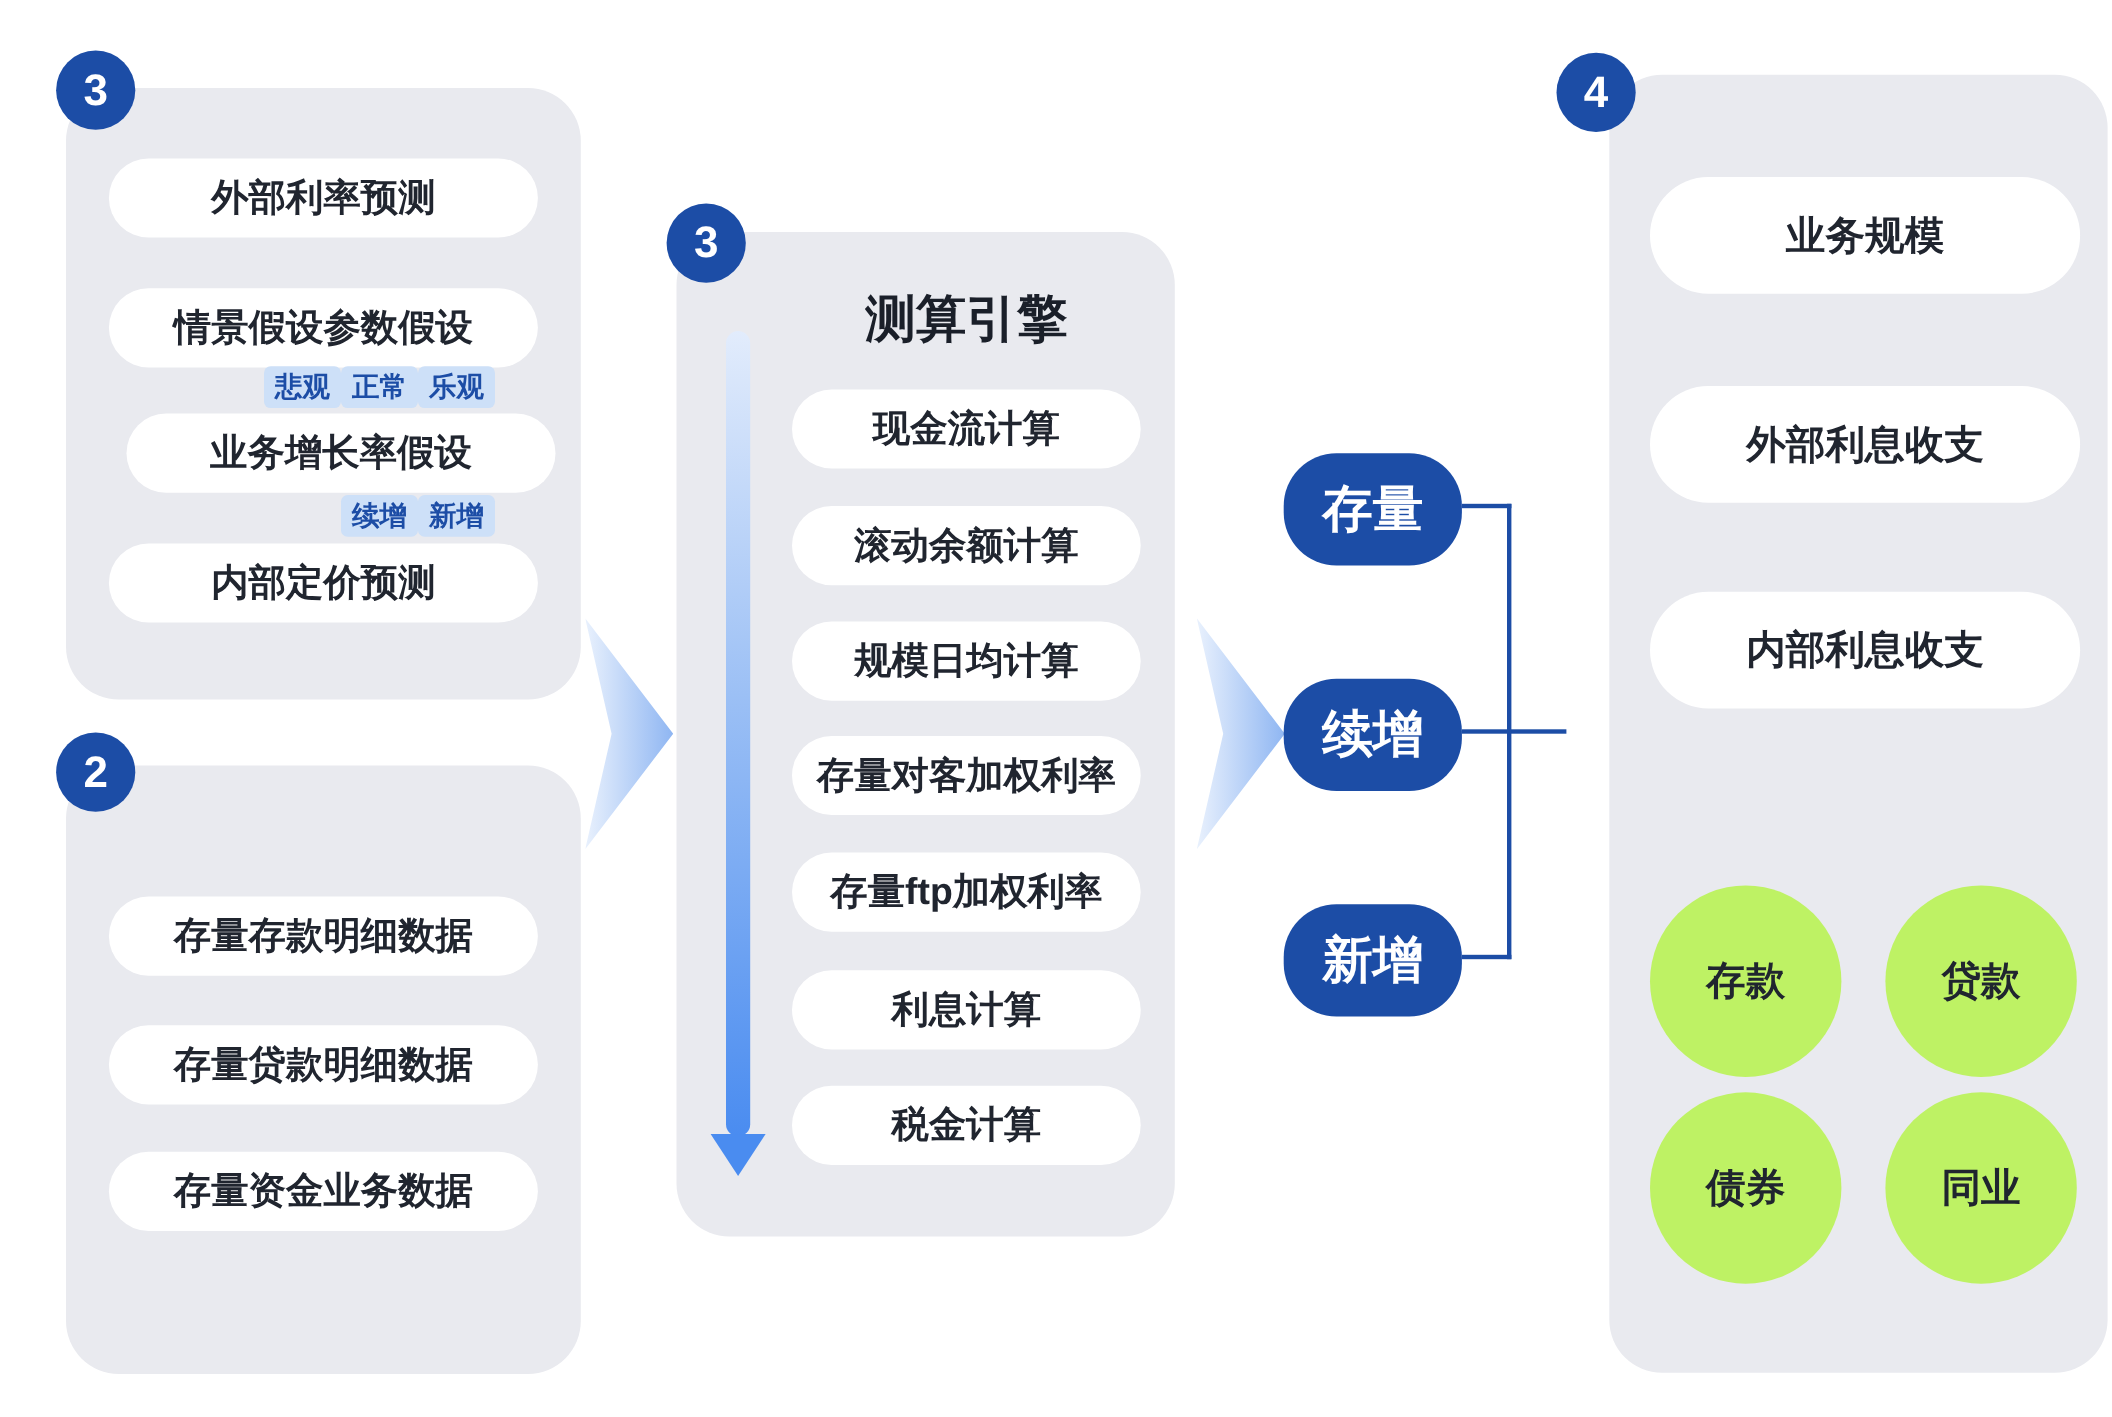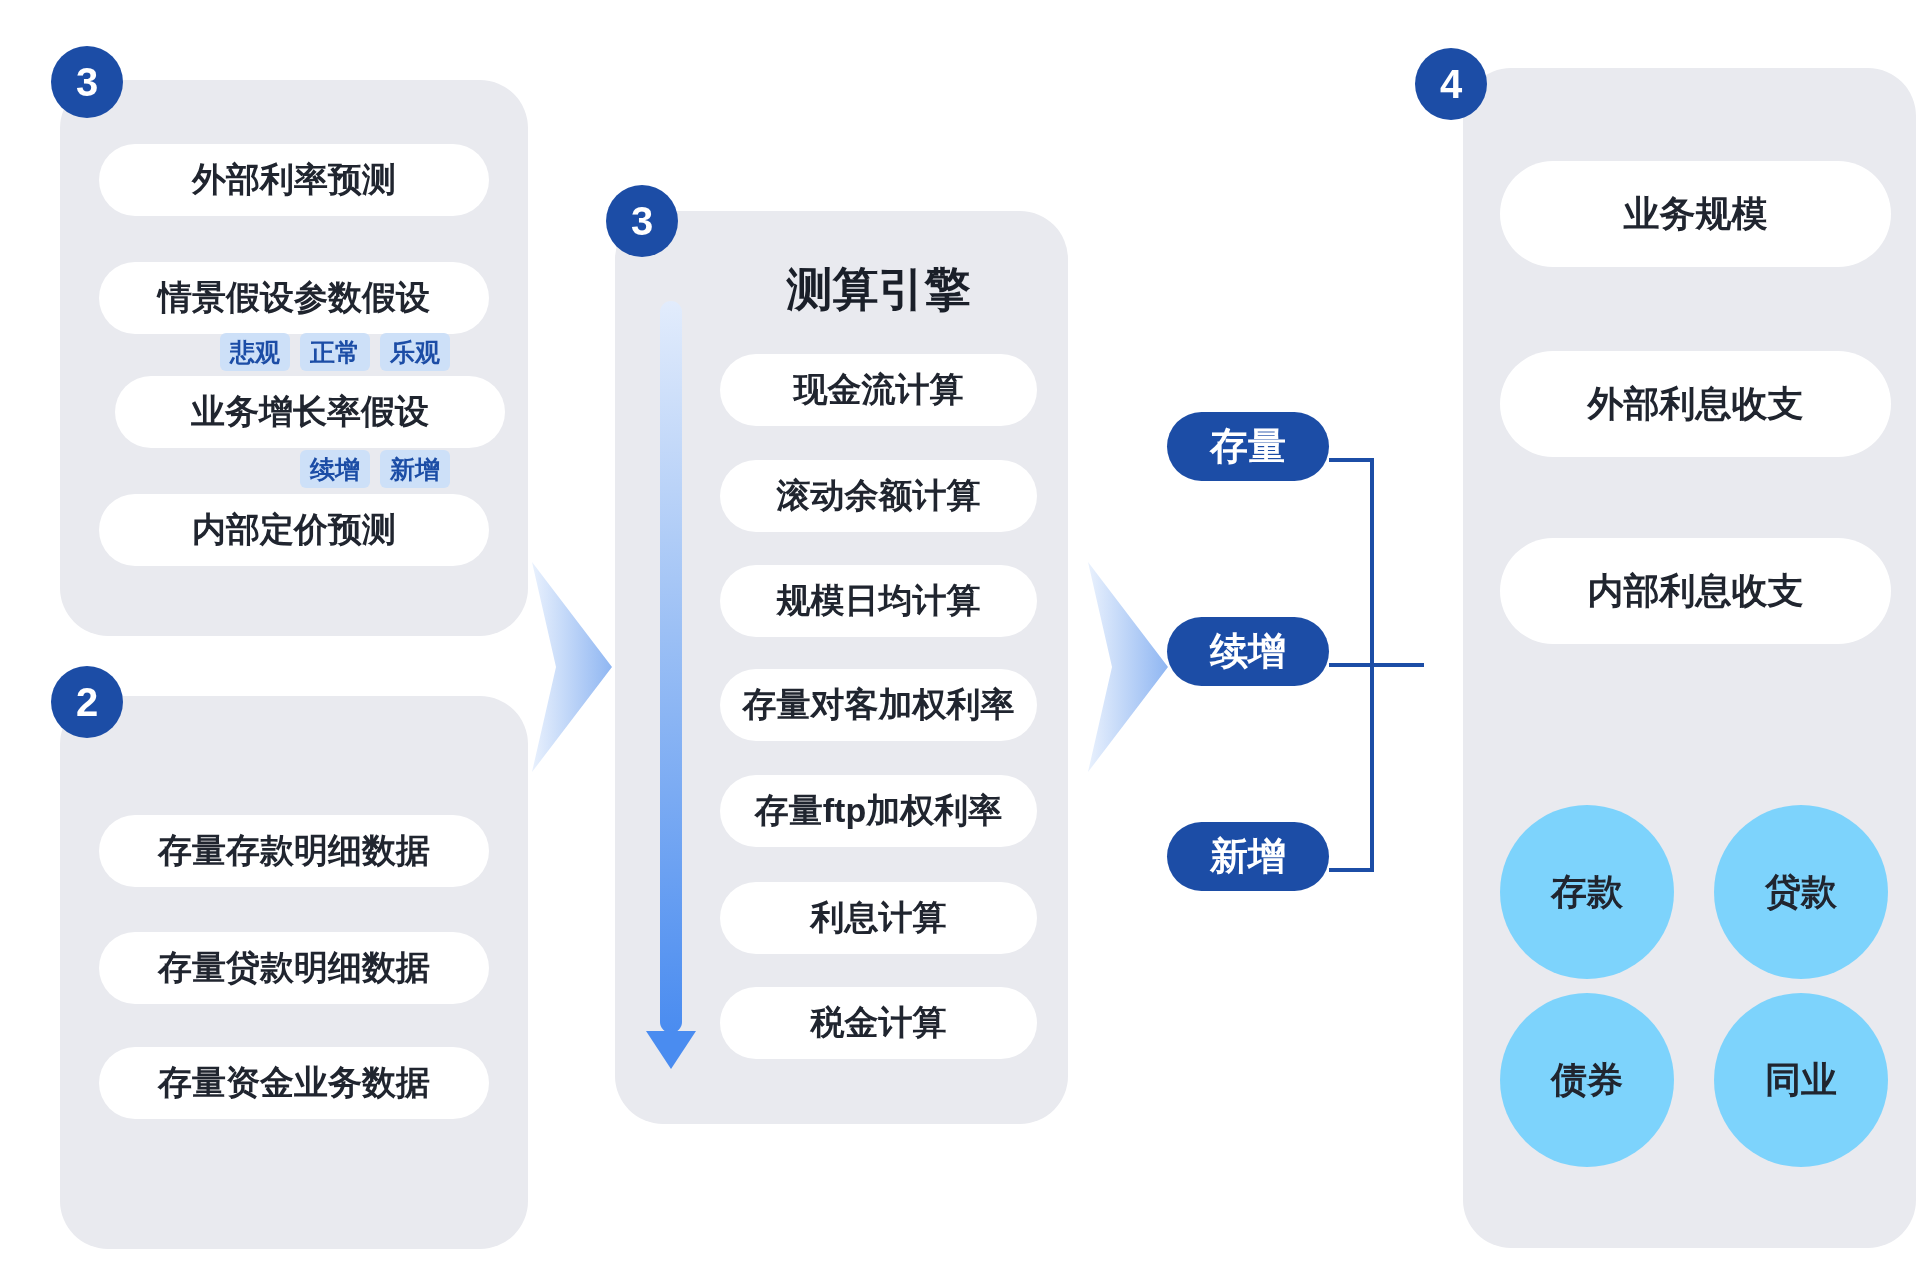--- a/index.html
+++ b/index.html
@@ -15,40 +15,40 @@
     background:#1c4da6;color:#ffffff;font-size:40px;font-weight:700;
     display:flex;align-items:center;justify-content:center;z-index:3;
   }
   .pill{
     position:absolute;background:#ffffff;border-radius:999px;
     display:flex;align-items:center;justify-content:center;
     font-weight:700;color:#20252f;white-space:nowrap;
   }
   .pill.sm{font-size:34px;}
   .pill.lg{font-size:36px;}
-  .tag-row{position:absolute;display:flex;gap:10px;}
+  .tag-row{position:absolute;display:flex;}
   .tag{
     background:#cde0f8;color:#1c4da6;font-size:25px;font-weight:700;
     padding:4px 10px;border-radius:6px;line-height:1.2;white-space:nowrap;
   }
   .chevron{
     position:absolute;width:80px;height:210px;
     background:linear-gradient(90deg,#e9f1fd 0%,#8fb6f2 100%);
     clip-path:polygon(0 0,100% 50%,0 100%,30% 50%);
   }
   .flow-pill{
-    position:absolute;width:162px;height:69px;border-radius:48px;
-    background:#1c4da6;color:#ffffff;font-size:38px;font-weight:700;
+    position:absolute;width:162px;height:102px;border-radius:48px;
+    background:#1c4da6;color:#ffffff;font-size:46px;font-weight:700;
     display:flex;align-items:center;justify-content:center;z-index:2;
   }
   .hline{position:absolute;height:4px;background:#1c4da6;}
   .vline{position:absolute;width:4px;background:#1c4da6;}
   .circle{
     position:absolute;width:174px;height:174px;border-radius:50%;
-    background:#7dd3fc;color:#20252f;font-size:36px;font-weight:700;
+    background:#bef264;color:#20252f;font-size:36px;font-weight:700;
     display:flex;align-items:center;justify-content:center;
   }
   .engine-title{
     position:absolute;left:105px;top:48px;width:317px;text-align:center;
     font-size:46px;font-weight:800;color:#1a1f29;white-space:nowrap;
   }
   .engine-shaft{
     position:absolute;left:45px;top:90px;width:22px;height:732px;border-radius:12px;
     background:linear-gradient(180deg,#e2ecfc 0%,#9cc0f5 45%,#4a8cf0 100%);
   }

